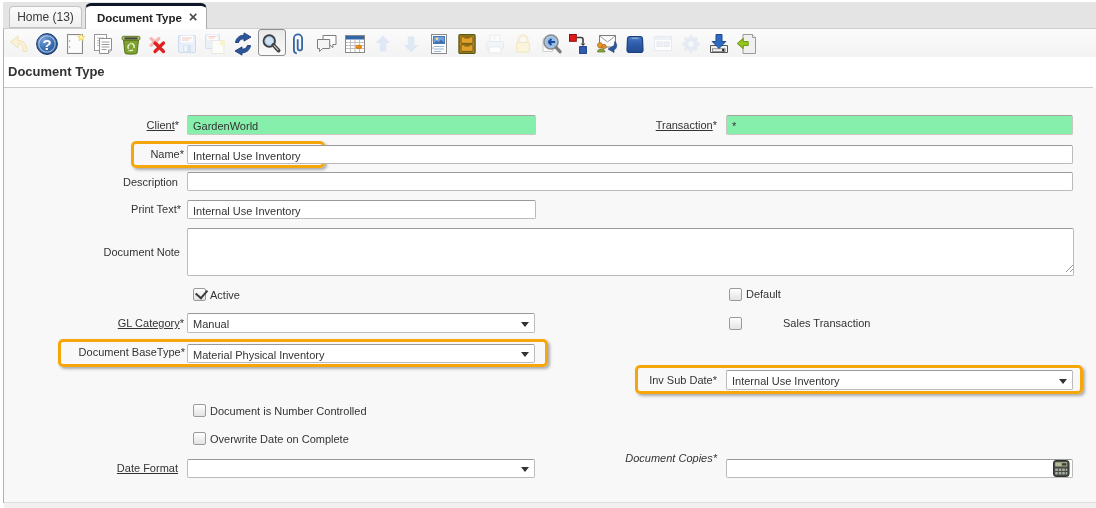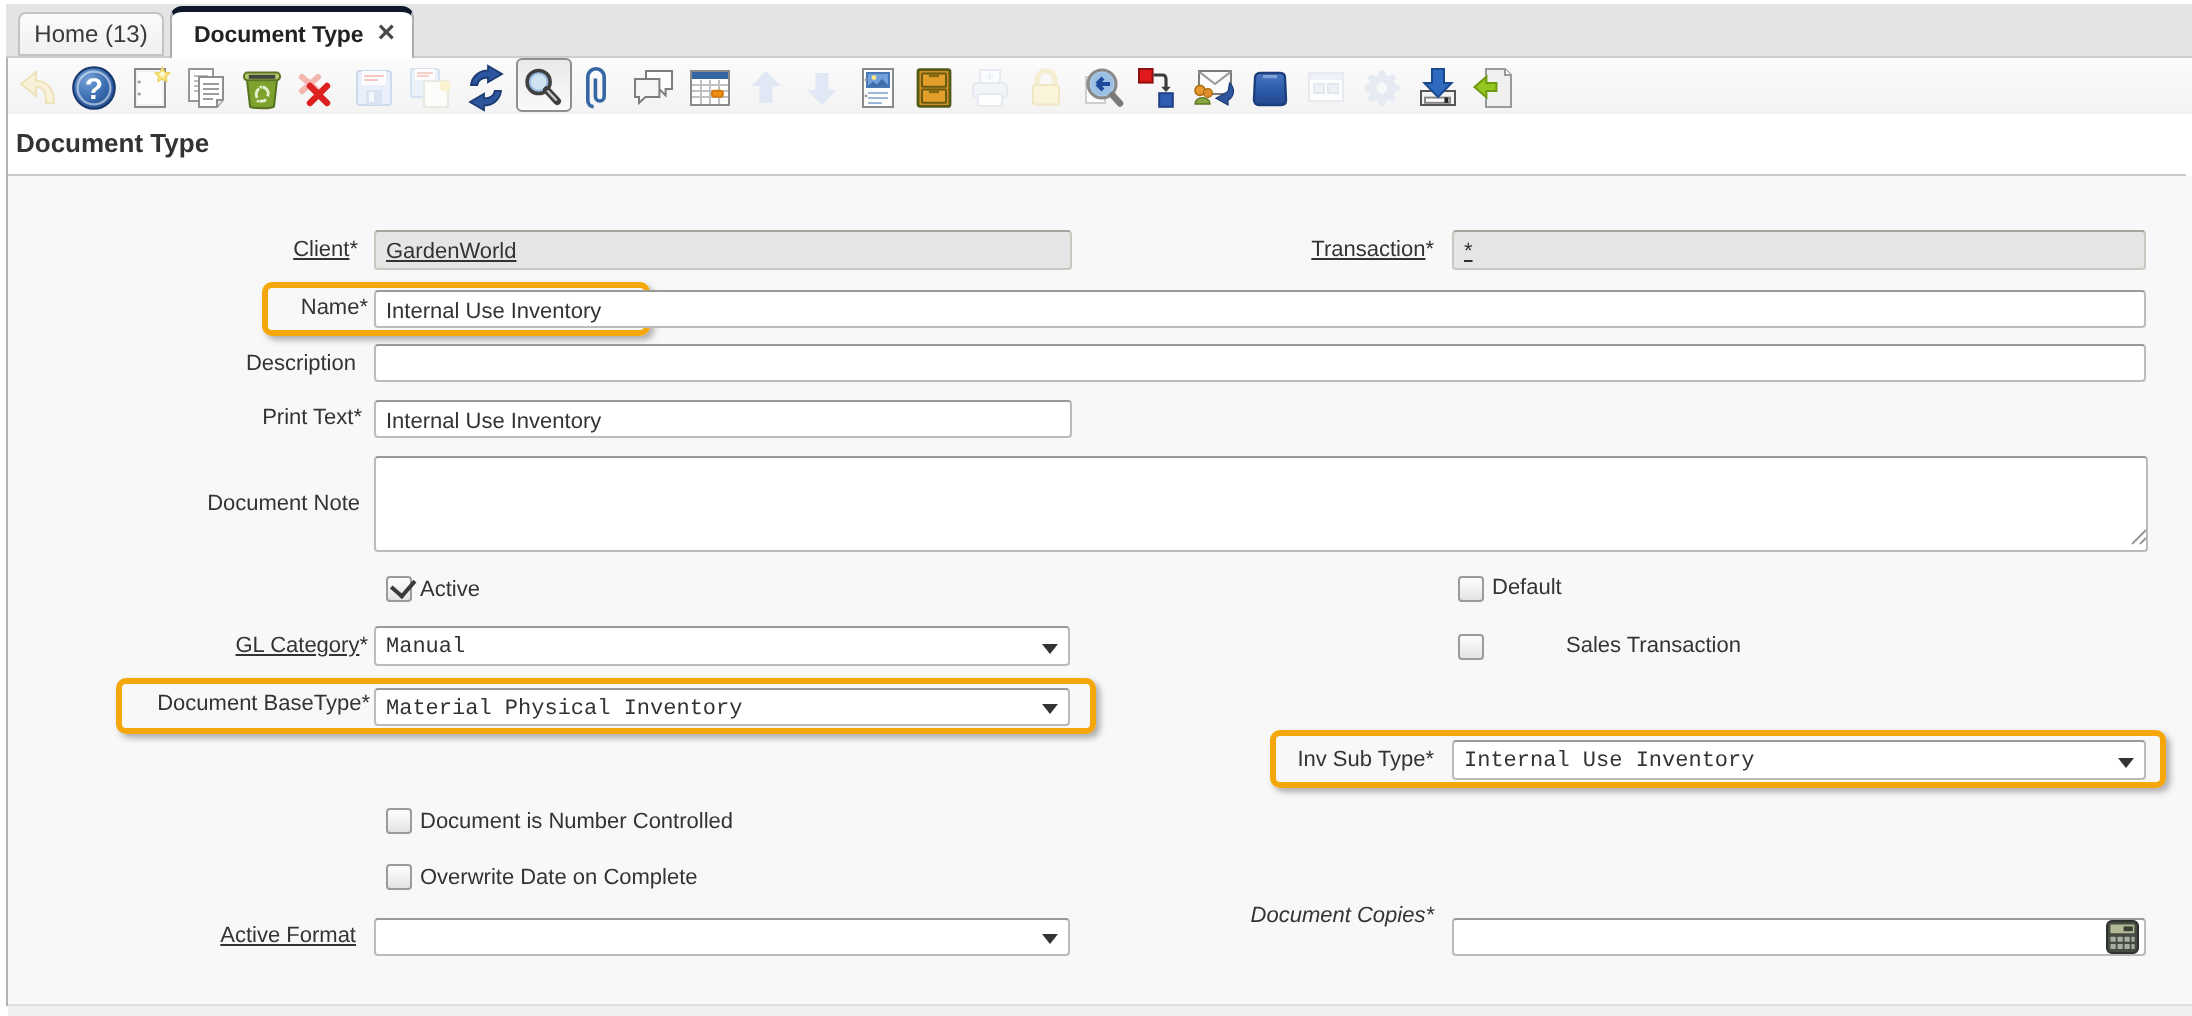--- a/index.html
+++ b/index.html
@@ -37,22 +37,22 @@
 #lline { position:absolute; left:3px; top:29px; width:1px; height:474px; background:#b2b2b2; }
 #statusbar { position:absolute; left:4px; top:502px; width:1092px; height:6px; background:#f0f0f0; border-top:1px solid #dedede; }
 
 
 .lb { position:absolute; width:250px; text-align:right; font-size:11px; color:#333; line-height:13px; }
 .lb u { text-decoration:underline; }
 
 
 .f { position:absolute; background:#fff; border:1px solid #bbb; border-top-color:#999;
   border-radius:2px; font-size:11px; color:#333; padding:4px 5px 0 5px; }
-.ro { background:#e5e5e5; border-color:#c9c8c0; border-top-color:#a5a49c; color:#333;text-decoration:underline; }
-.cb { position:absolute;font-family:Liberation Mono, monospace; }
+.ro { background:#86efac; border-color:#c9c8c0; border-top-color:#a5a49c; color:#333; }
+.cb { position:absolute; }
 .arrow { position:absolute; right:5px; top:8px; width:0; height:0;
   border-left:4.5px solid transparent; border-right:4.5px solid transparent; border-top:5px solid #333; }
 
 
 .ck { position:absolute; width:13px; height:13px; border:1px solid #9b9b9b; border-radius:2px;
   background:linear-gradient(#fefefe,#e3e3e3); }
 .ck.on:after { content:""; position:absolute; left:2px; top:0px; width:8.5px; height:5.5px;
   border-left:2.5px solid #3a3a3a; border-bottom:2.5px solid #3a3a3a; transform:rotate(-49deg); }
 .cklb { position:absolute; font-size:11px; color:#333; }
 
@@ -294,29 +294,29 @@
   <div class="lb" style="left:-66px;top:317px;"><u>GL Category</u>*</div>
   <div class="f cb" style="left:187px;top:313px;width:348px;height:20px;">Manual<i class="arrow"></i></div>
   <div class="ck" style="left:729px;top:317px;"></div>
   <div class="cklb" style="left:746px;top:317px;margin-left:37px;">Sales Transaction</div>
 
   <div class="hl" style="left:58px;top:339px;width:490px;height:28px;"></div>
   <div class="lb" style="left:-65px;top:346px;">Document BaseType*</div>
   <div class="f cb" style="left:187px;top:344px;width:348px;height:19px;">Material Physical Inventory<i class="arrow" style="top:7px;"></i></div>
 
   <div class="hl" style="left:635px;top:365px;width:448px;height:29px;"></div>
-  <div class="lb" style="left:467px;top:374px;">Inv Sub Type*</div>
+  <div class="lb" style="left:467px;top:374px;">Inv Sub Date*</div>
   <div class="f cb" style="left:726px;top:370px;width:347px;height:20px;">Internal Use Inventory<i class="arrow"></i></div>
 
   <div class="ck" style="left:193px;top:404px;"></div>
   <div class="cklb" style="left:210px;top:405px;">Document is Number Controlled</div>
   <div class="ck" style="left:193px;top:432px;"></div>
   <div class="cklb" style="left:210px;top:433px;">Overwrite Date on Complete</div>
 
-  <div class="lb" style="left:-72px;top:462px;"><u>Active Format</u></div>
+  <div class="lb" style="left:-72px;top:462px;"><u>Date Format</u></div>
   <div class="f cb" style="left:187px;top:459px;width:348px;height:19px;">
       <i class="arrow" style="top:7px;"></i>
     </div>
   <div class="lb" style="left:467px;top:452px;font-style:italic;">Document Copies*</div>
   <div class="f" style="left:726px;top:459px;width:347px;height:19px;"></div>
   <svg style="position:absolute;left:1053px;top:460px;" width="17" height="17" viewBox="0 0 17 17">
     <rect x="0.5" y="0.5" width="15.5" height="16" rx="2.4" fill="#454a42" stroke="#2e322c"></rect>
     <rect x="2.2" y="2.2" width="12" height="4.4" rx=".5" fill="#b4ba96"></rect>
     <rect x="8.8" y="3.2" width="4.6" height="2.4" fill="#3a3e33"></rect>
     <g fill="#a8ada3">

